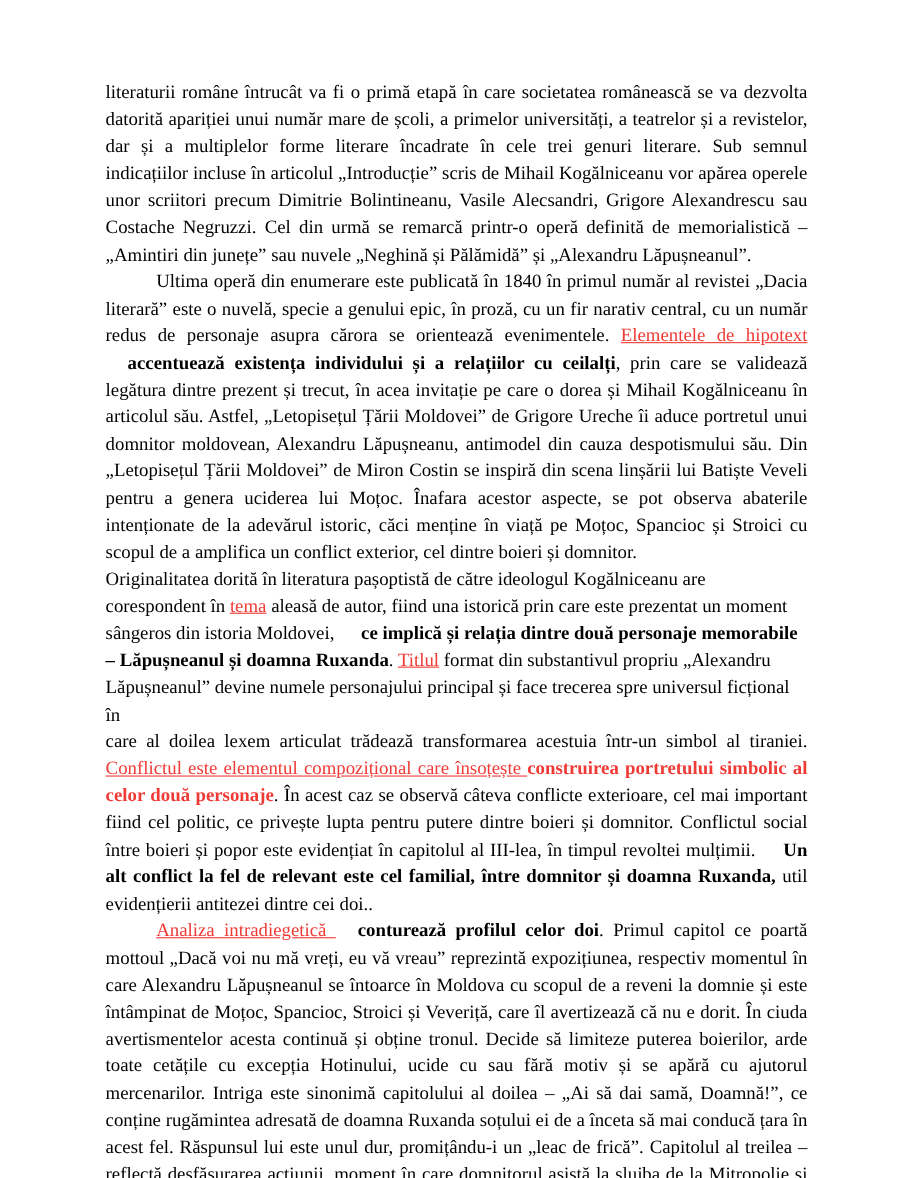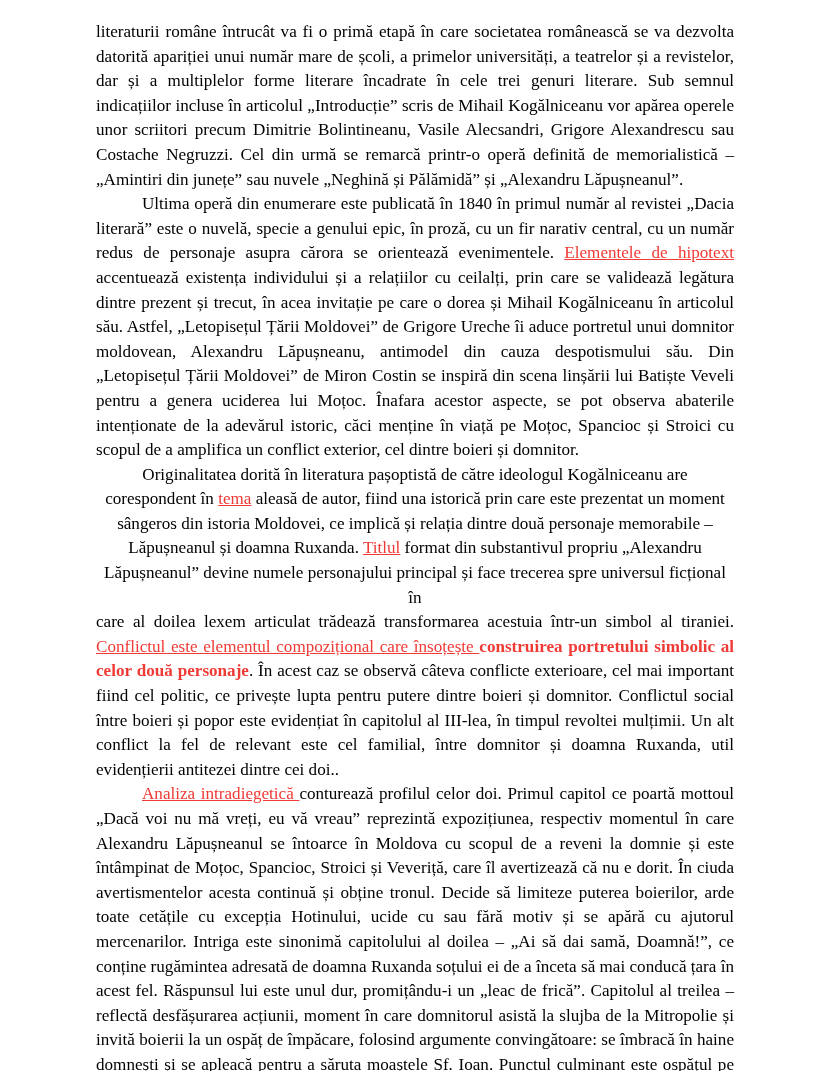--- a/index.html
+++ b/index.html
@@ -13,50 +13,51 @@
     overflow: hidden;
     font-family: "Liberation Serif", "DejaVu Serif", serif;
     color: #000000;
   }
   .page {
     position: relative;
     width: 684px;
     height: 1071px;
     background: #ffffff;
     box-sizing: border-box;
-    padding: 20px 95px 0 96px;
+    padding: 72px 95px 0 96px;
   }
   .doc-body {
     width: 638px;
   }
   p {
     margin: 0;
     font-size: 17.1px;
     line-height: 24.6px;
     text-align: justify;
     text-justify: inter-word;
     -webkit-hyphens: none;
     hyphens: none;
   }
   p.justified {
     text-align: justify;
   }
   p.centered {
-    text-align: center;
+    text-align: left;
     line-height: 24.6px;
   }
   p.indent {
     text-indent: 46px;
   }
   .red {
     color: #ef3a35;
     text-decoration: underline;
   }
   .bold {
-    font-weight: normal;
+    font-weight: bold;
+    margin-left: 20px;
   }
   .redbold {
     color: #ef3a35;
     font-weight: bold;
   }
 </style>
 </head>
 <body style="background: rgb(255, 255, 255); color: rgb(0, 0, 0);">
 
 <div class="page">

